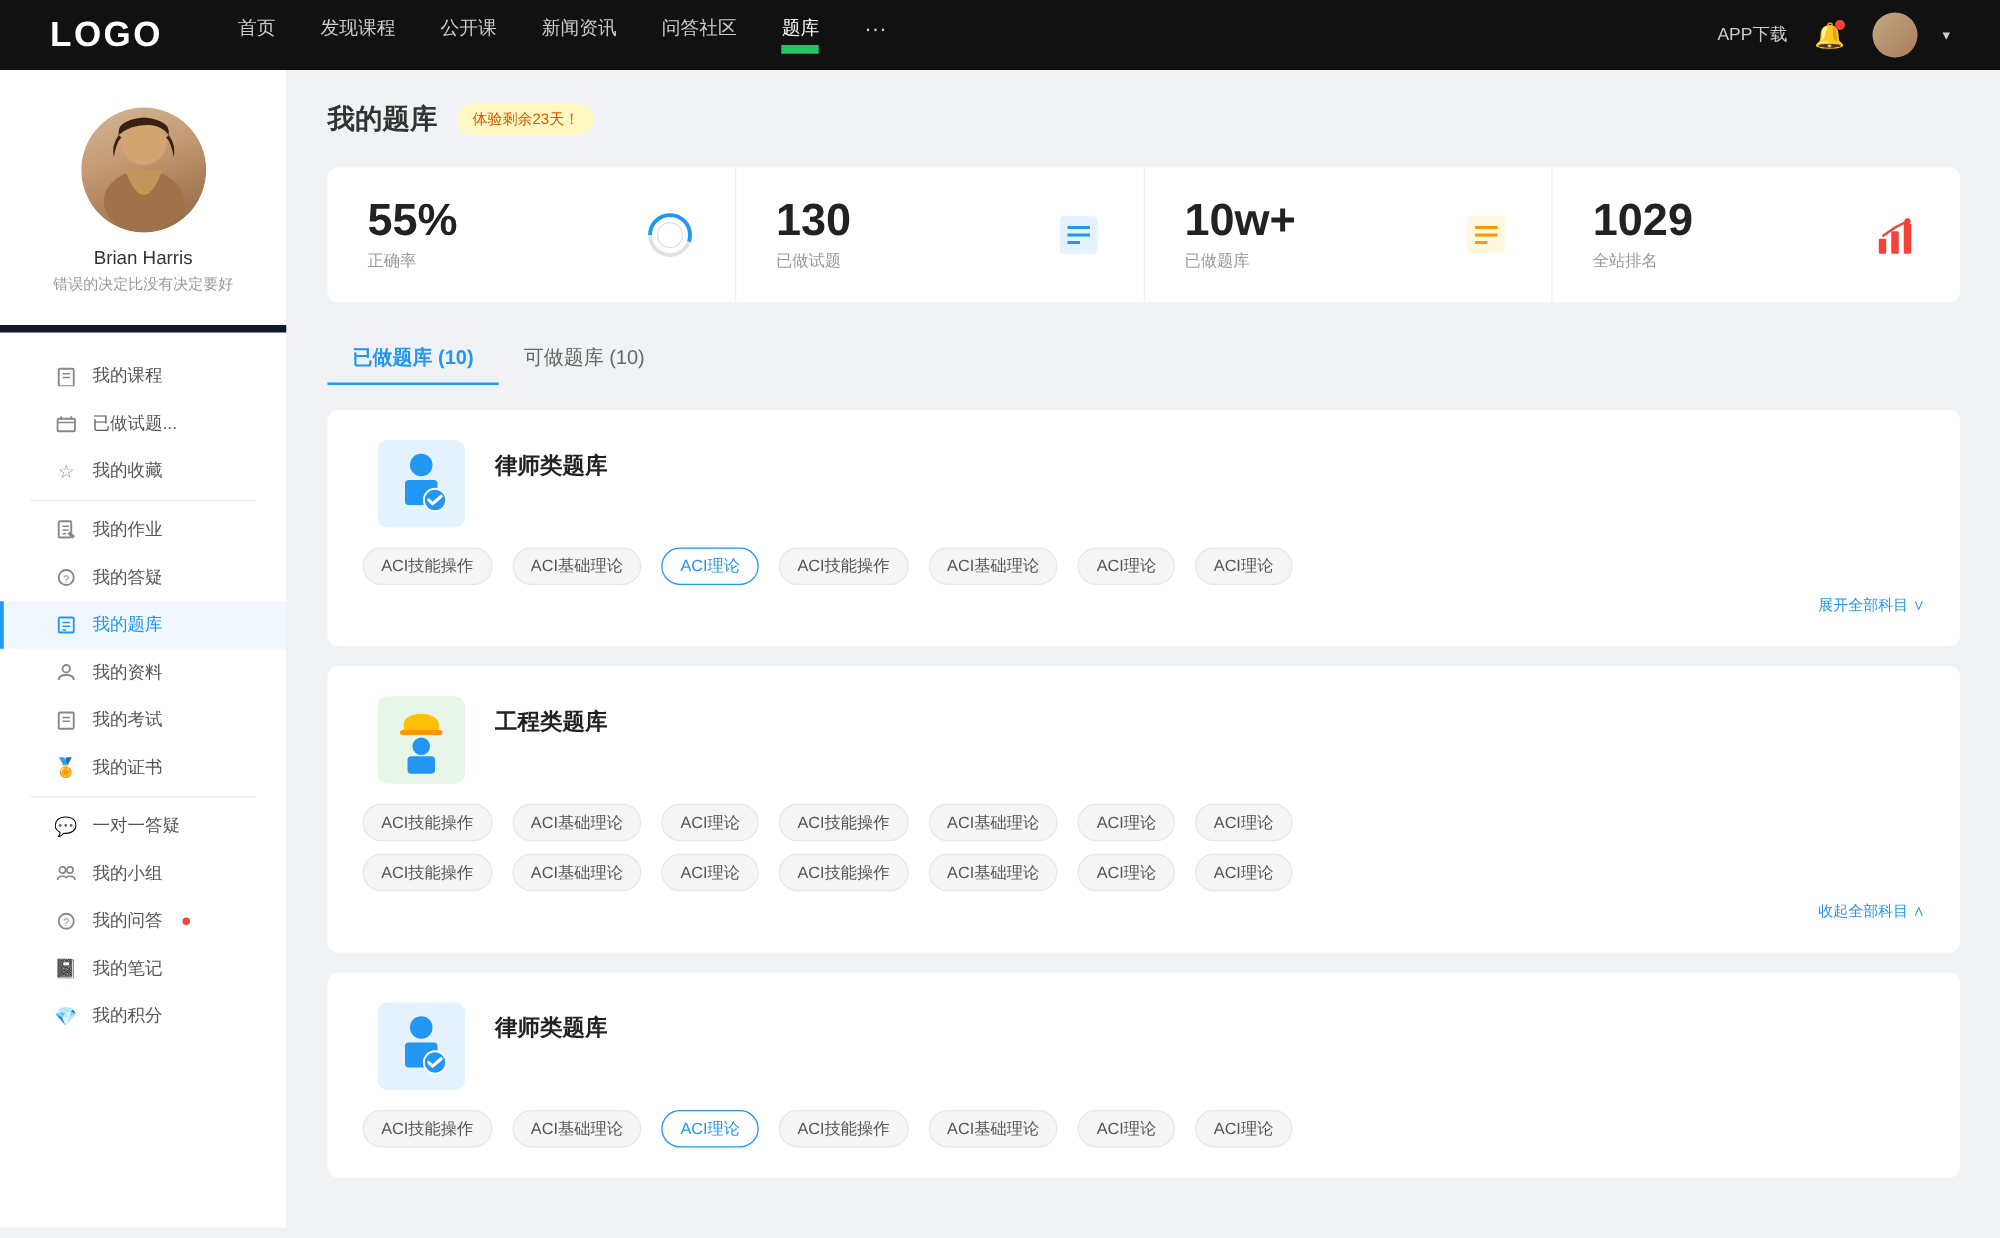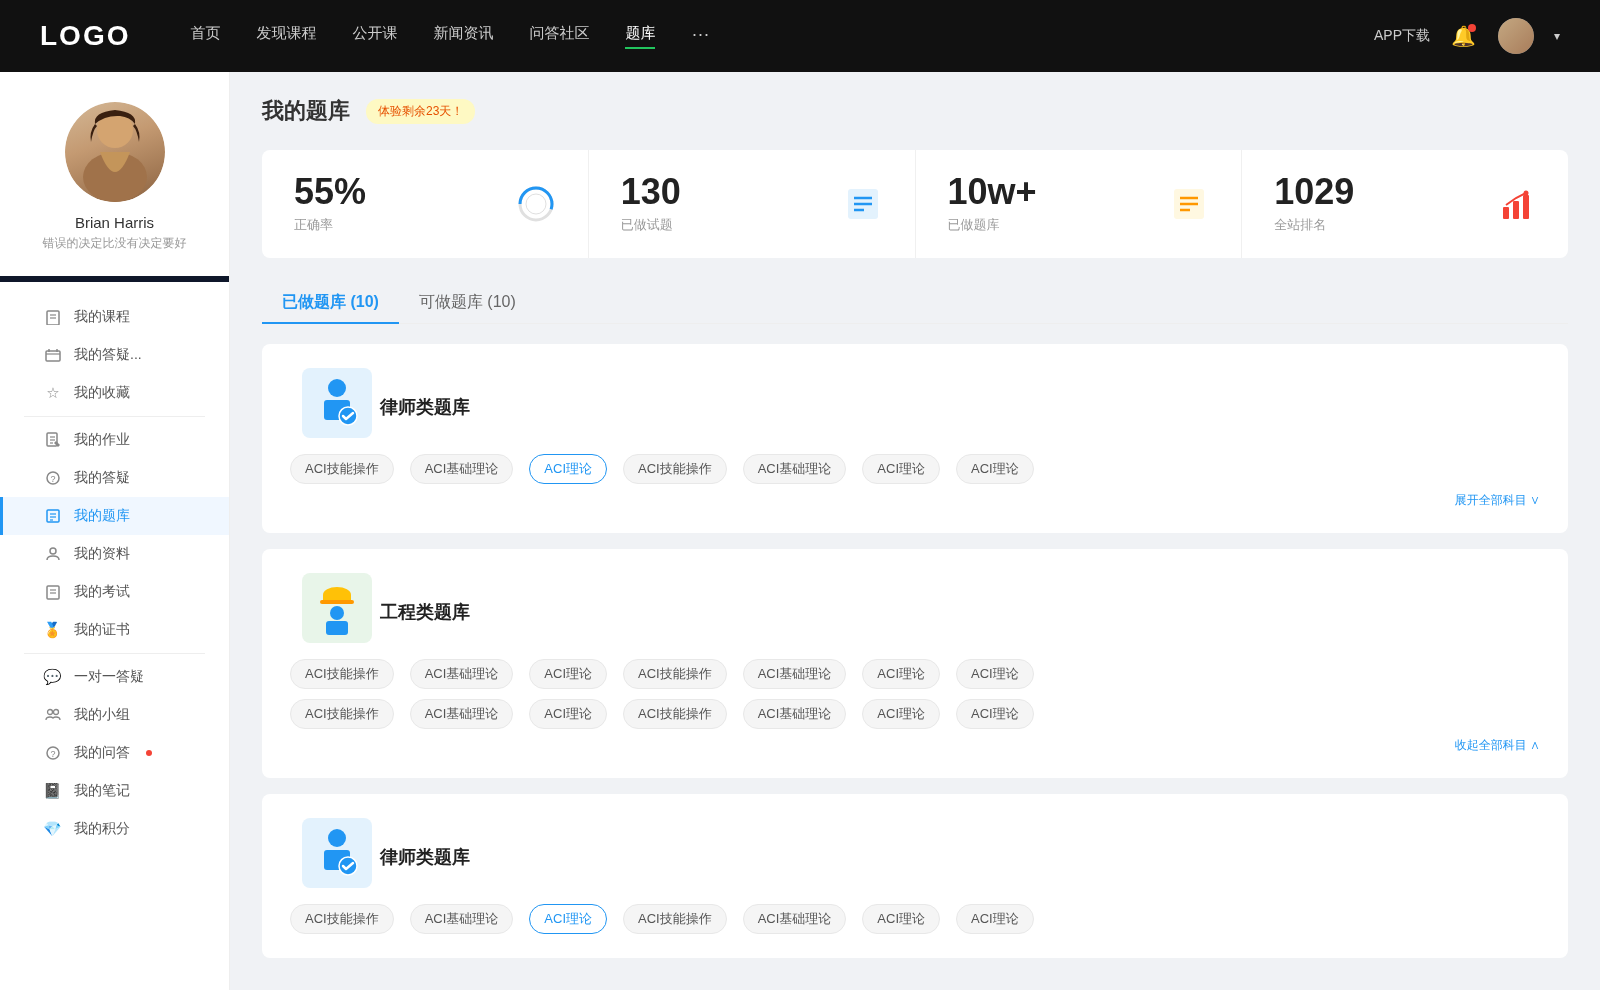--- a/index.html
+++ b/index.html
@@ -1,21 +1,21 @@
 <!DOCTYPE html>
 <html><head>
   <meta charset="utf-8">
   <style>
     * { box-sizing: border-box; margin: 0; padding: 0; }
     body { font-family: -apple-system, BlinkMacSystemFont, 'PingFang SC', 'Microsoft YaHei', sans-serif; background: #f0f2f5; min-height: 990px; }
 
     
     .navbar {
       background: #111;
-      height: 72px;
+      height: 56px;
       display: flex;
       align-items: center;
       padding: 0 40px;
       color: #fff;
       position: sticky;
       top: 0;
       z-index: 100;
       justify-content: space-between;
     }
     .nav-logo {
@@ -31,21 +31,21 @@
       flex: 1;
     }
     .nav-link {
       color: #ccc;
       font-size: 15px;
       cursor: pointer;
       padding-bottom: 4px;
     }
     .nav-link.active {
       color: #fff;
-      border-bottom: 2px solid #22c55e;
+      border-bottom: 7px solid #22c55e;
     }
     .nav-more { color: #ccc; font-size: 18px; cursor: pointer; }
     .nav-right {
       display: flex;
       align-items: center;
       gap: 20px;
     }
     .nav-app-dl {
       color: #ccc;
       font-size: 14px;
@@ -281,22 +281,22 @@
 
     
     .qbank-card {
       background: #fff;
       border-radius: 8px;
       padding: 24px 28px;
       margin-bottom: 16px;
     }
     .qbank-header {
       display: flex;
-      align-items: center;
-      gap: 8px;
+      align-items: flex-start;
+      gap: 24px;
       margin-bottom: 16px;
       padding-left: 12px;
     }
     .qbank-icon {
       width: 70px;
       height: 70px;
       border-radius: 8px;
       background: #e3f2fd;
       display: flex;
       align-items: center;
@@ -407,21 +407,21 @@
 
       <div class="sidebar-item">
         <span class="sidebar-icon">
           <svg width="16" height="16" viewBox="0 0 16 16">
               <rect x="1" y="4" width="14" height="10" rx="1" fill="none" stroke="#888" stroke-width="1.5"></rect>
               <line x1="1" y1="7" x2="15" y2="7" stroke="#888" stroke-width="1.2"></line>
               <line x1="4" y1="2" x2="4" y2="5" stroke="#888" stroke-width="1.5"></line>
               <line x1="12" y1="2" x2="12" y2="5" stroke="#888" stroke-width="1.5"></line>
             </svg>
         </span>
-        <span>我的答疑...</span>
+        <span>已做试题...</span>
       </div>
 
       <div class="sidebar-item">
         <span class="sidebar-icon">☆</span>
         <span>我的收藏</span>
       </div>
 
       <div class="sidebar-divider"></div>
 
       <div class="sidebar-item">

